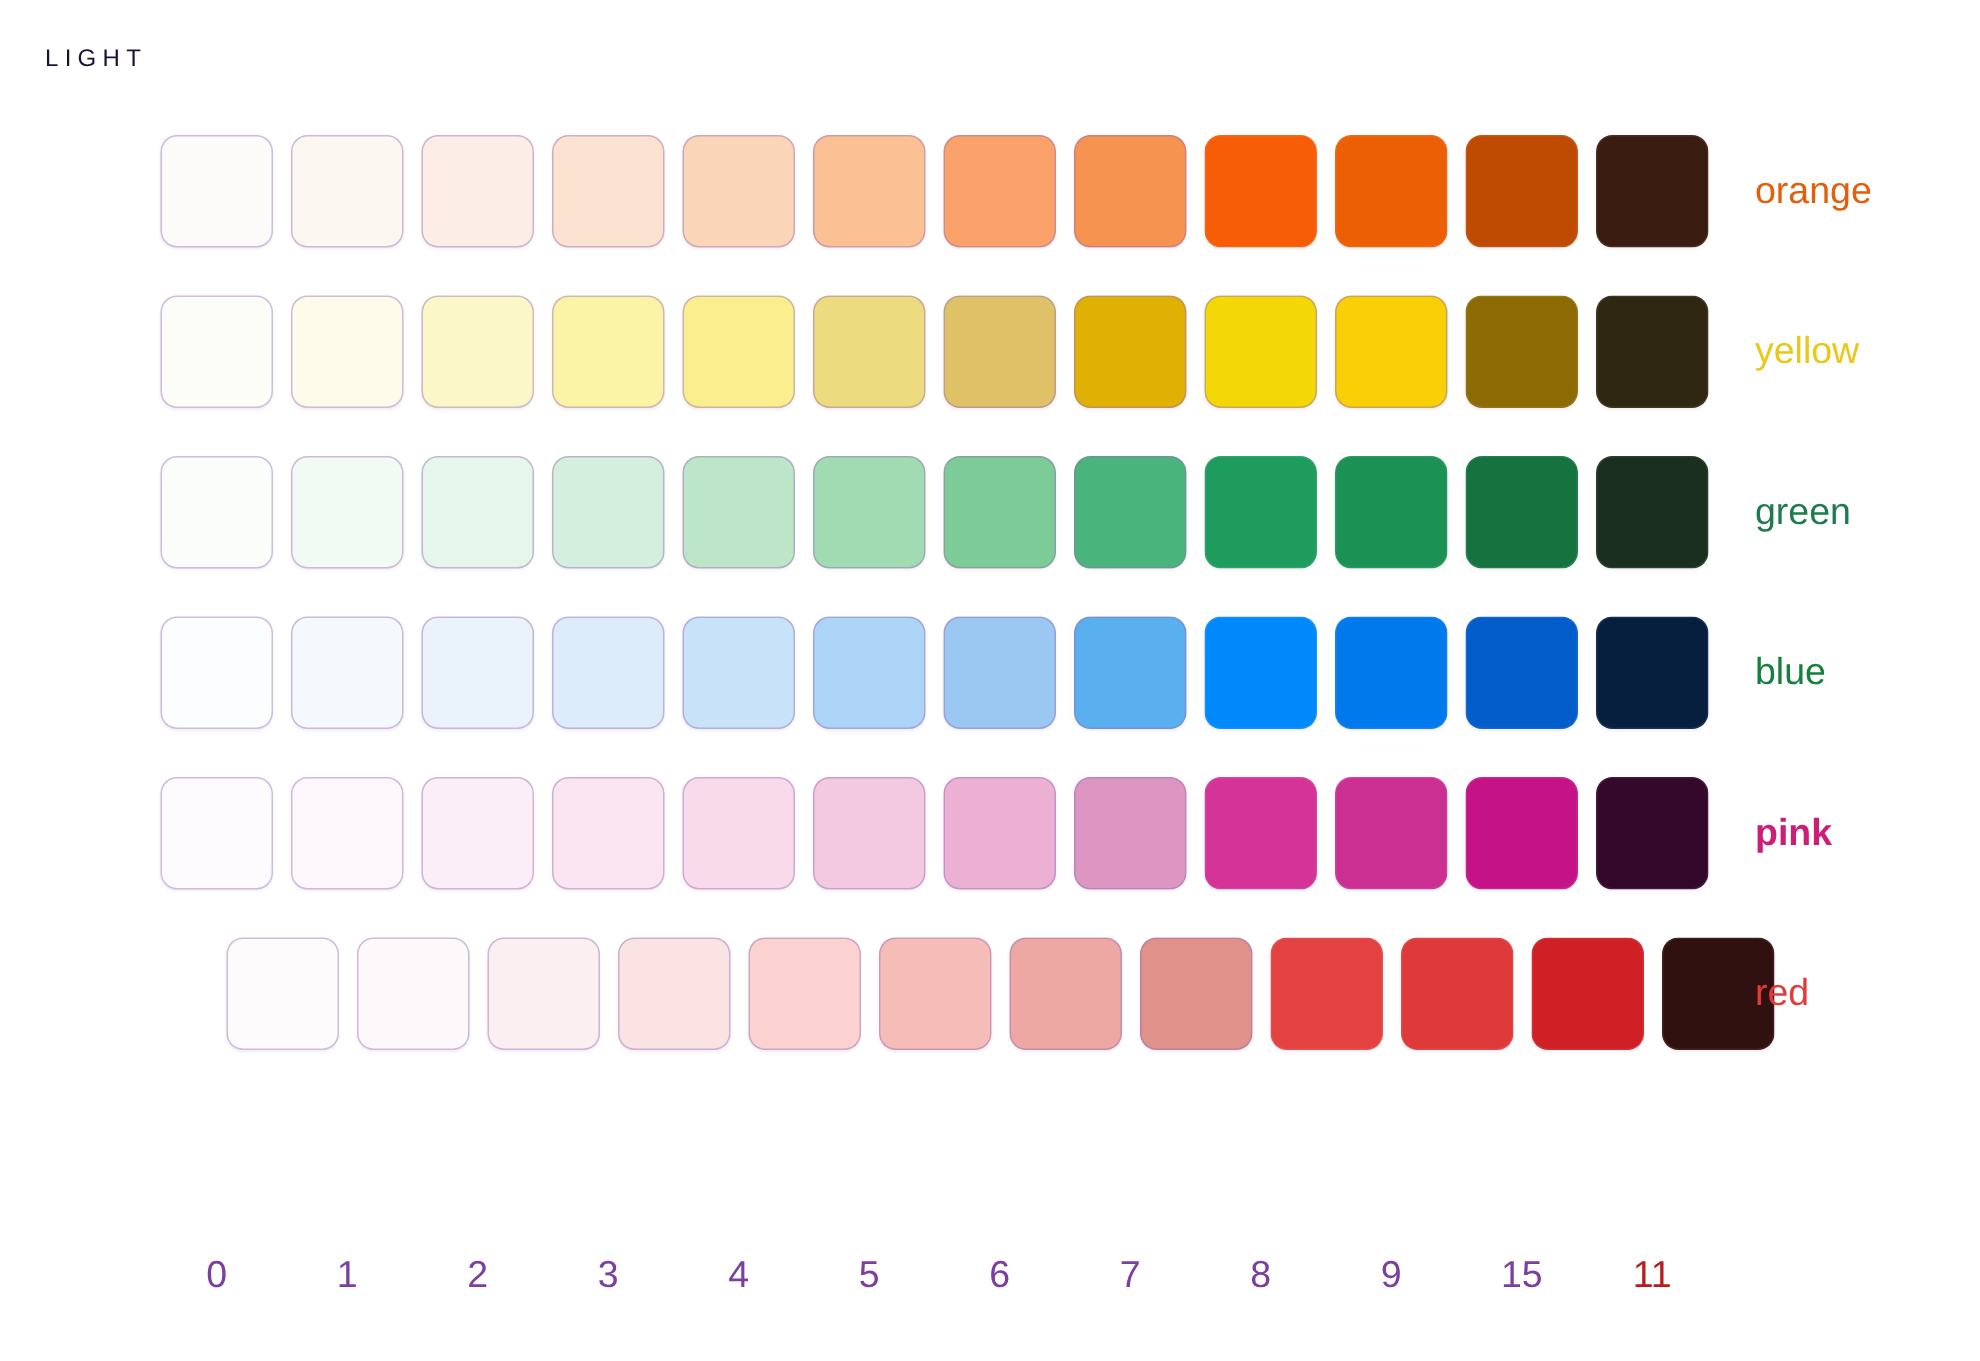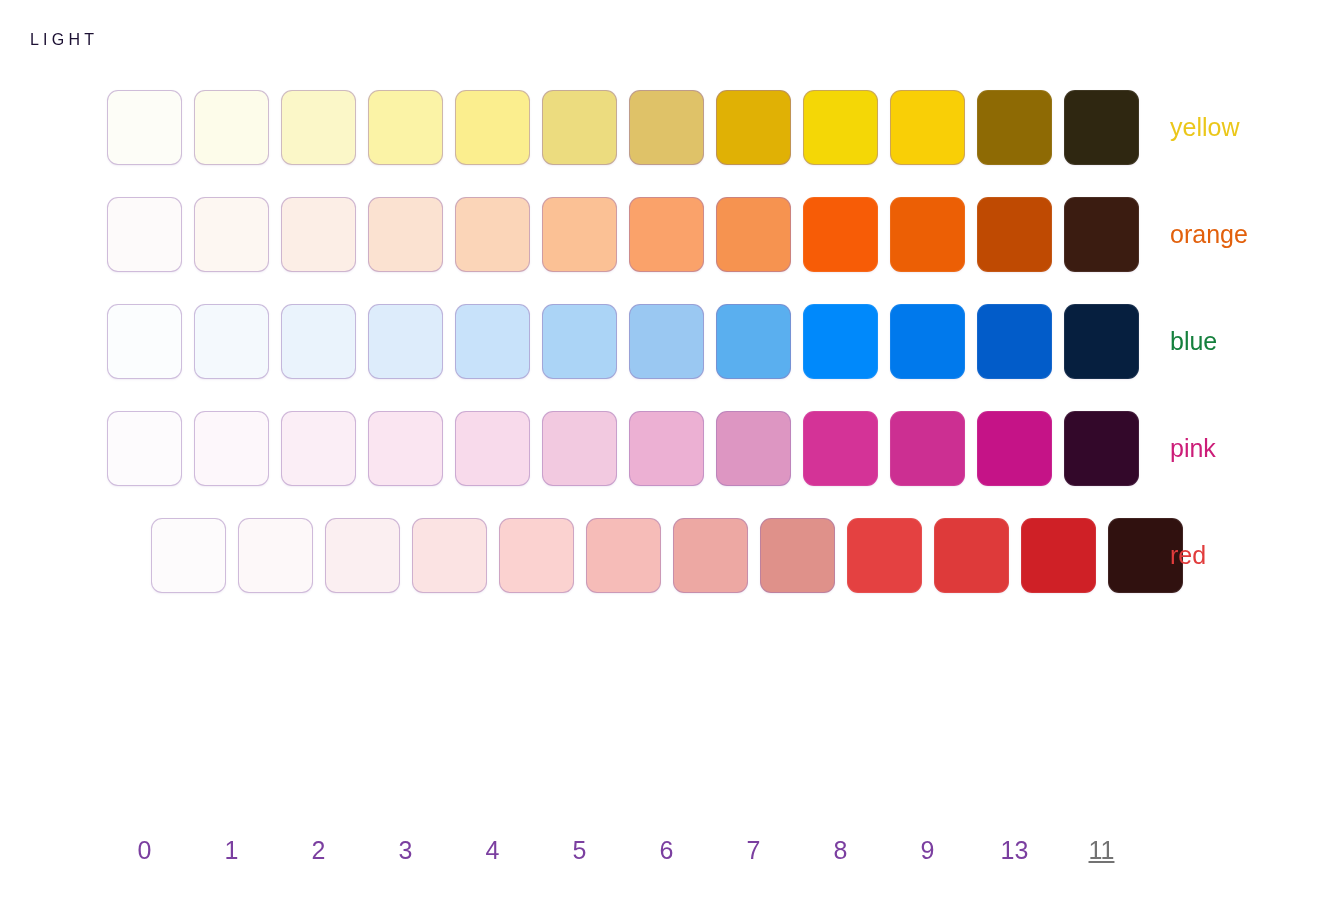--- a/index.html
+++ b/index.html
@@ -87,49 +87,64 @@
   }
 </style>
 </head>
 <body>
 
 <div id="palette-root">
 
   <div class="palette-title">LIGHT</div>
 
   <div class="grid-area">
+      <div class="swatch-row">
+        <div class="swatch" title="orange 0 #fdfafa" style="background: rgb(253, 250, 250);"></div>
+        <div class="swatch" title="orange 1 #fdf7f2" style="background: rgb(253, 247, 242);"></div>
+        <div class="swatch" title="orange 2 #fceee6" style="background: rgb(252, 238, 230);"></div>
+        <div class="swatch" title="orange 3 #fbe2d1" style="background: rgb(251, 226, 209);"></div>
+        <div class="swatch" title="orange 4 #fbd5b8" style="background: rgb(251, 213, 184);"></div>
+        <div class="swatch" title="orange 5 #fbc195" style="background: rgb(251, 193, 149);"></div>
+        <div class="swatch" title="orange 6 #faa26a" style="background: rgb(250, 162, 106);"></div>
+        <div class="swatch" title="orange 7 #f69350" style="background: rgb(246, 147, 80);"></div>
+        <div class="swatch dark" title="orange 8 #f75c06" style="background: rgb(247, 92, 6);"></div>
+        <div class="swatch dark" title="orange 9 #ec5f05" style="background: rgb(236, 95, 5);"></div>
+        <div class="swatch dark" title="orange 10 #bf4a02" style="background: rgb(191, 74, 2);"></div>
+        <div class="swatch dark" title="orange 11 #3b1c11" style="background: rgb(59, 28, 17);"></div>
+        <div class="row-label" style="color: rgb(226, 96, 12);">orange</div>
+      </div>
       <div class="swatch-row">
         <div class="swatch" title="yellow 0 #fdfdf7" style="background: rgb(253, 253, 247);"></div>
         <div class="swatch" title="yellow 1 #fdfcea" style="background: rgb(253, 252, 234);"></div>
         <div class="swatch" title="yellow 2 #fbf7c8" style="background: rgb(251, 247, 200);"></div>
         <div class="swatch" title="yellow 3 #fbf3a6" style="background: rgb(251, 243, 166);"></div>
         <div class="swatch" title="yellow 4 #fbee8e" style="background: rgb(251, 238, 142);"></div>
         <div class="swatch" title="yellow 5 #ecdc7f" style="background: rgb(236, 220, 127);"></div>
         <div class="swatch" title="yellow 6 #dfc268" style="background: rgb(223, 194, 104);"></div>
         <div class="swatch" title="yellow 7 #e0b105" style="background: rgb(224, 177, 5);"></div>
         <div class="swatch" title="yellow 8 #f4d706" style="background: rgb(244, 215, 6);"></div>
         <div class="swatch" title="yellow 9 #f9cf06" style="background: rgb(249, 207, 6);"></div>
         <div class="swatch dark" title="yellow 10 #8e6a04" style="background: rgb(142, 106, 4);"></div>
         <div class="swatch dark" title="yellow 11 #2f2711" style="background: rgb(47, 39, 17);"></div>
         <div class="row-label" style="color: rgb(235, 199, 26);">yellow</div>
       </div>
       <div class="swatch-row">
-        <div class="swatch" title="orange 0 #fdfafa" style="background: rgb(253, 250, 250);"></div>
-        <div class="swatch" title="orange 1 #fdf7f2" style="background: rgb(253, 247, 242);"></div>
-        <div class="swatch" title="orange 2 #fceee6" style="background: rgb(252, 238, 230);"></div>
-        <div class="swatch" title="orange 3 #fbe2d1" style="background: rgb(251, 226, 209);"></div>
-        <div class="swatch" title="orange 4 #fbd5b8" style="background: rgb(251, 213, 184);"></div>
-        <div class="swatch" title="orange 5 #fbc195" style="background: rgb(251, 193, 149);"></div>
-        <div class="swatch" title="orange 6 #faa26a" style="background: rgb(250, 162, 106);"></div>
-        <div class="swatch" title="orange 7 #f69350" style="background: rgb(246, 147, 80);"></div>
-        <div class="swatch dark" title="orange 8 #f75c06" style="background: rgb(247, 92, 6);"></div>
-        <div class="swatch dark" title="orange 9 #ec5f05" style="background: rgb(236, 95, 5);"></div>
-        <div class="swatch dark" title="orange 10 #bf4a02" style="background: rgb(191, 74, 2);"></div>
-        <div class="swatch dark" title="orange 11 #3b1c11" style="background: rgb(59, 28, 17);"></div>
-        <div class="row-label" style="color: rgb(226, 96, 12);">orange</div>
+        <div class="swatch" title="green 0 #fafdfa" style="background: rgb(250, 253, 250);"></div>
+        <div class="swatch" title="green 1 #f1fbf4" style="background: rgb(241, 251, 244);"></div>
+        <div class="swatch" title="green 2 #e5f6ea" style="background: rgb(229, 246, 234);"></div>
+        <div class="swatch" title="green 3 #d4efdd" style="background: rgb(212, 239, 221);"></div>
+        <div class="swatch" title="green 4 #bde6c9" style="background: rgb(189, 230, 201);"></div>
+        <div class="swatch" title="green 5 #a1dbb2" style="background: rgb(161, 219, 178);"></div>
+        <div class="swatch" title="green 6 #7dcb96" style="background: rgb(125, 203, 150);"></div>
+        <div class="swatch" title="green 7 #49b57c" style="background: rgb(73, 181, 124);"></div>
+        <div class="swatch dark" title="green 8 #1e9c5d" style="background: rgb(30, 156, 93);"></div>
+        <div class="swatch dark" title="green 9 #1c9154" style="background: rgb(28, 145, 84);"></div>
+        <div class="swatch dark" title="green 10 #15733f" style="background: rgb(21, 115, 63);"></div>
+        <div class="swatch dark" title="green 11 #1a2f20" style="background: rgb(26, 47, 32);"></div>
+        <div class="row-label" style="color: rgb(30, 122, 79);">green</div>
       </div>
       <div class="swatch-row">
         <div class="swatch" title="blue 0 #fbfdfe" style="background: rgb(251, 253, 254);"></div>
         <div class="swatch" title="blue 1 #f4f9fd" style="background: rgb(244, 249, 253);"></div>
         <div class="swatch" title="blue 2 #eaf3fc" style="background: rgb(234, 243, 252);"></div>
         <div class="swatch" title="blue 3 #ddecfb" style="background: rgb(221, 236, 251);"></div>
         <div class="swatch" title="blue 4 #c8e2fa" style="background: rgb(200, 226, 250);"></div>
         <div class="swatch" title="blue 5 #abd4f6" style="background: rgb(171, 212, 246);"></div>
         <div class="swatch" title="blue 6 #9ac8f2" style="background: rgb(154, 200, 242);"></div>
         <div class="swatch" title="blue 7 #5aafef" style="background: rgb(90, 175, 239);"></div>
@@ -145,21 +160,21 @@
         <div class="swatch" title="pink 2 #fbeef6" style="background: rgb(251, 238, 246);"></div>
         <div class="swatch" title="pink 3 #fae5f1" style="background: rgb(250, 229, 241);"></div>
         <div class="swatch" title="pink 4 #f8daeb" style="background: rgb(248, 218, 235);"></div>
         <div class="swatch" title="pink 5 #f2c9e0" style="background: rgb(242, 201, 224);"></div>
         <div class="swatch" title="pink 6 #ecb0d3" style="background: rgb(236, 176, 211);"></div>
         <div class="swatch" title="pink 7 #dd96c2" style="background: rgb(221, 150, 194);"></div>
         <div class="swatch dark" title="pink 8 #d43397" style="background: rgb(212, 51, 151);"></div>
         <div class="swatch dark" title="pink 9 #cc2f92" style="background: rgb(204, 47, 146);"></div>
         <div class="swatch dark" title="pink 10 #c51387" style="background: rgb(197, 19, 135);"></div>
         <div class="swatch dark" title="pink 11 #33082a" style="background: rgb(51, 8, 42);"></div>
-        <div class="row-label" style="color: rgb(204, 29, 120);">pink</div>
+        <div class="row-label" style="color: rgb(204, 29, 120); font-weight: bold;">pink</div>
       </div>
       <div class="swatch-row">
         <div class="swatch" title="red 0 #fdfbfc" style="background: rgb(253, 251, 252);"></div>
         <div class="swatch" title="red 1 #fdf8f9" style="background: rgb(253, 248, 249);"></div>
         <div class="swatch" title="red 2 #fbeff1" style="background: rgb(251, 239, 241);"></div>
         <div class="swatch" title="red 3 #fbe3e3" style="background: rgb(251, 227, 227);"></div>
         <div class="swatch" title="red 4 #fbd2d0" style="background: rgb(251, 210, 208);"></div>
         <div class="swatch" title="red 5 #f6bcb8" style="background: rgb(246, 188, 184);"></div>
         <div class="swatch" title="red 6 #eda8a3" style="background: rgb(237, 168, 163);"></div>
         <div class="swatch" title="red 7 #df918a" style="background: rgb(223, 145, 138);"></div>
@@ -175,17 +190,17 @@
       <div class="scale-cell" style="color: rgb(123, 63, 160);">0</div>
       <div class="scale-cell" style="color: rgb(123, 63, 160);">1</div>
       <div class="scale-cell" style="color: rgb(123, 63, 160);">2</div>
       <div class="scale-cell" style="color: rgb(123, 63, 160);">3</div>
       <div class="scale-cell" style="color: rgb(123, 63, 160);">4</div>
       <div class="scale-cell" style="color: rgb(123, 63, 160);">5</div>
       <div class="scale-cell" style="color: rgb(123, 63, 160);">6</div>
       <div class="scale-cell" style="color: rgb(123, 63, 160);">7</div>
       <div class="scale-cell" style="color: rgb(123, 63, 160);">8</div>
       <div class="scale-cell" style="color: rgb(123, 63, 160);">9</div>
-      <div class="scale-cell" style="color: rgb(123, 63, 160);">13</div>
-      <div class="scale-cell" style="color: #737373; text-decoration: underline;">11</div>
+      <div class="scale-cell" style="color: rgb(123, 63, 160);">15</div>
+      <div class="scale-cell" style="color: #b91c1c;">11</div>
     </div>
 
 </div>
 
 </body></html>

